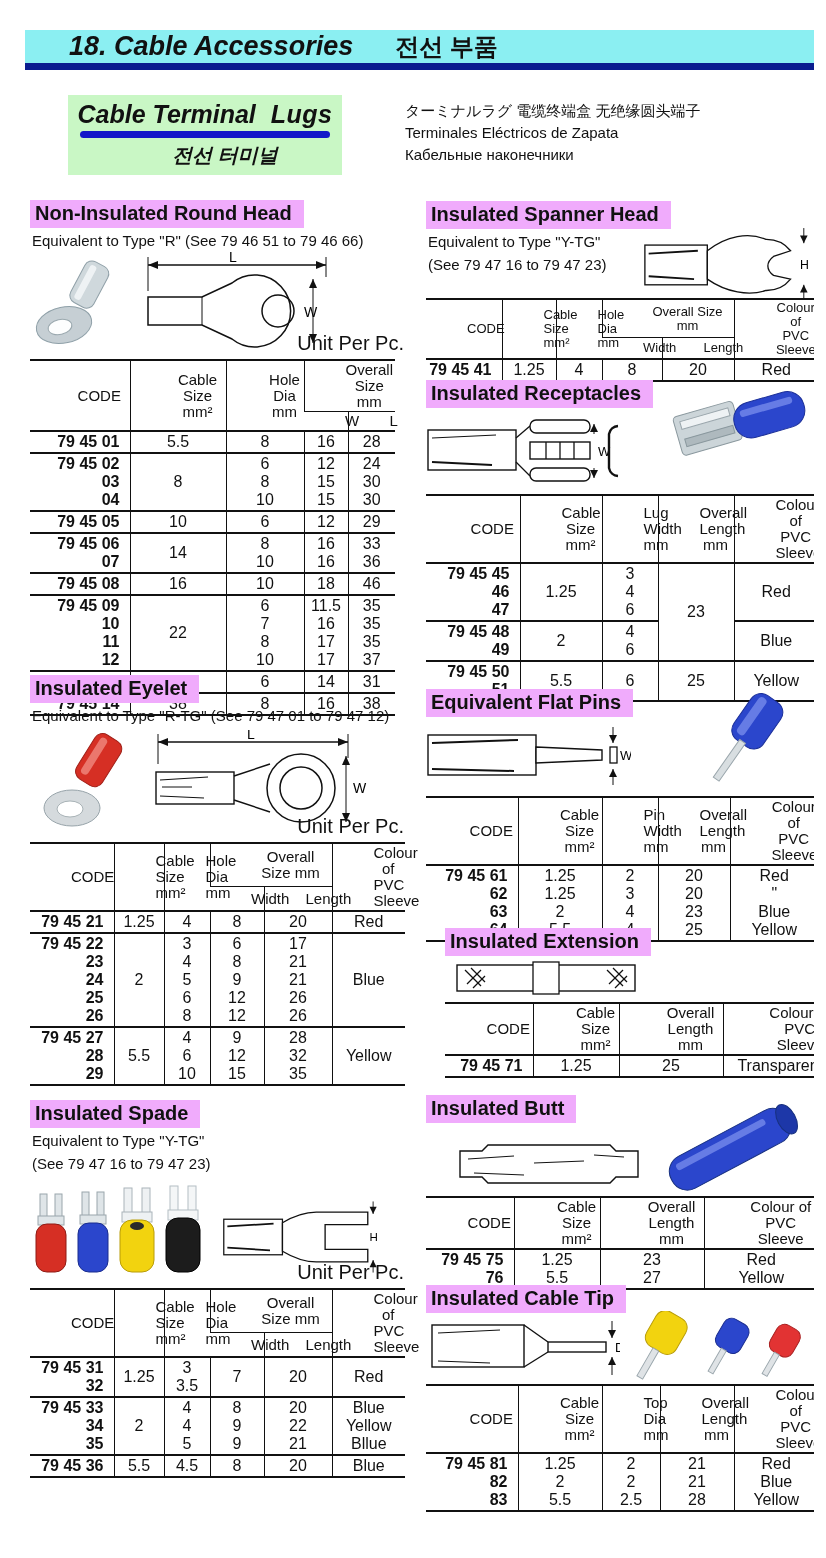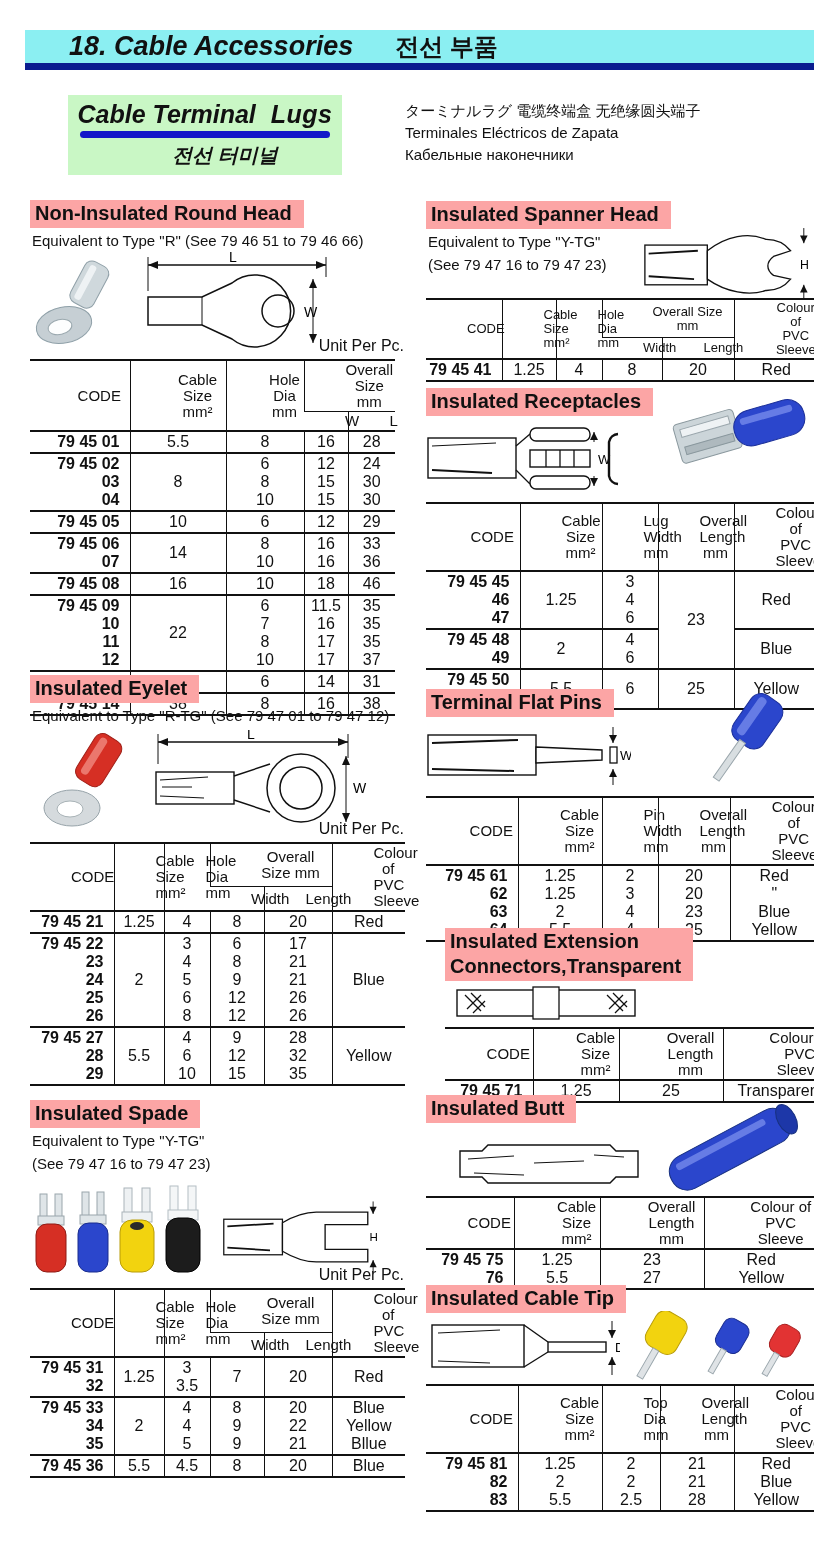--- a/index.html
+++ b/index.html
@@ -18,25 +18,25 @@
              text-align:center;padding-top:5px;box-sizing:border-box;}
   .title-en{font-size:25px;font-style:italic;font-weight:bold;}
   .title-en .lugs{letter-spacing:.5px;margin-left:8px;}
   .title-bar{height:7px;background:#1318C9;border-radius:4px;margin:2px 12px 4px;}
   .title-ko{font-size:20px;font-style:italic;font-weight:bold;padding-left:40px;}
 
   .subtitle-block{position:absolute;left:405px;top:100px;font-size:15px;line-height:22px;}
 
   
   .sec{position:absolute;}
-  .sech{display:inline-block;background:#fca5a5;font-size:20px;font-weight:bold;
+  .sech{display:inline-block;background:#f0abfc;font-size:20px;font-weight:bold;
         padding:1px 12px 2px 5px;line-height:25px;}
   .sub{font-size:15px;margin:3px 0 0 2px;line-height:20px;}
   .figrow{position:relative;}
-  .unit{position:absolute;right:4px;bottom:2px;font-size:16px;}
+  .unit{position:absolute;right:4px;bottom:2px;font-size:20px;}
   .absimg{position:absolute;}
 
   
   table.cat{border-collapse:collapse;table-layout:fixed;margin-top:2px;
             border-top:2px solid #111;border-bottom:2px solid #111;}
   .cat th,.cat td{border-left:1px solid #111;text-align:center;padding:1px 2px;
                   font-weight:normal;vertical-align:middle;box-sizing:border-box;}
   .cat th:first-child,.cat td:first-child{border-left:none;}
   .cat thead th{border-bottom:2px solid #111;font-size:15px;line-height:16px;padding-left:41px;}
   .cat thead th[colspan]{border-bottom:1px solid #111;}
@@ -621,21 +621,21 @@
               <td>4</td>
               <td>8</td>
               <td>20</td>
               <td>Red</td>
             </tr>
           </tbody>
         </table>
       </div>
   </div>
 
-  <div class="sec" style="left:426px;top:388px;width:392px;">
+  <div class="sec" style="left:426px;top:380px;width:392px;">
     <div class="sech">Insulated Receptacles</div>
     <div class="figrow" style="height:84px;">
       <svg class="absimg" style="left:0;top:6px;" width="195" height="74" viewBox="0 0 195 74">
         <rect x="2" y="16" width="88" height="40" fill="#fff" stroke="#111" stroke-width="1.4"></rect>
         <line x1="6" y1="24" x2="70" y2="21" stroke="#111"></line>
         <line x1="6" y1="48" x2="66" y2="51" stroke="#111" stroke-width="2"></line>
         <line x1="90" y1="24" x2="104" y2="12" stroke="#111" stroke-width="1.3"></line>
         <line x1="90" y1="48" x2="104" y2="62" stroke="#111" stroke-width="1.3"></line>
         <rect x="104" y="6" width="60" height="13" rx="6" fill="#fff" stroke="#111" stroke-width="1.4"></rect>
         <rect x="104" y="28" width="60" height="17" fill="#fff" stroke="#111" stroke-width="1.4"></rect>
@@ -731,21 +731,21 @@
               <td>6</td>
               <td>25</td>
               <td>Yellow</td>
             </tr>
           </tbody>
         </table>
       </div>
   </div>
 
   <div class="sec" style="left:426px;top:689px;width:392px;">
-    <div class="sech">Terminal Flat Pins</div>
+    <div class="sech">Equivalent Flat Pins</div>
     <div class="figrow" style="height:77px;">
       <svg class="absimg" style="left:0;top:10px;" width="205" height="60" viewBox="0 0 205 60">
         <rect x="2" y="8" width="108" height="40" fill="#fff" stroke="#111" stroke-width="1.4"></rect>
         <line x1="6" y1="16" x2="92" y2="13" stroke="#111" stroke-width="2"></line>
         <line x1="6" y1="42" x2="88" y2="44" stroke="#111" stroke-width="2"></line>
         <polygon points="110,20 176,23 176,33 110,36" fill="#fff" stroke="#111" stroke-width="1.4"></polygon>
         <rect x="184" y="20" width="7" height="16" fill="#fff" stroke="#111" stroke-width="1.3"></rect>
         <line x1="187" y1="0" x2="187" y2="16" stroke="#111"></line>
         <polygon points="187,16 183,8 191,8" fill="#111"></polygon>
         <line x1="187" y1="58" x2="187" y2="42" stroke="#111"></line>
@@ -828,21 +828,20 @@
               </td>
             </tr>
           </tbody>
         </table>
       </div>
   </div>
 
   <div class="sec" style="left:445px;top:928px;width:392px;">
     <div class="sech">
       <div>Insulated Extension</div>
-      <div>Connectors,Transparent</div>
     </div>
     <div class="figrow" style="height:44px;">
       <svg class="absimg" style="left:10px;top:4px;" width="185" height="36" viewBox="0 0 185 36">
         <rect x="2" y="5" width="178" height="26" fill="#fff" stroke="#111" stroke-width="1.4"></rect>
         <g stroke="#111" stroke-width="1.2">
           <line x1="10" y1="10" x2="26" y2="26"></line>
             <line x1="16" y1="8" x2="30" y2="22"></line>
           <line x1="26" y1="10" x2="12" y2="24"></line>
             <line x1="30" y1="16" x2="18" y2="28"></line>
           <line x1="152" y1="10" x2="168" y2="26"></line>

